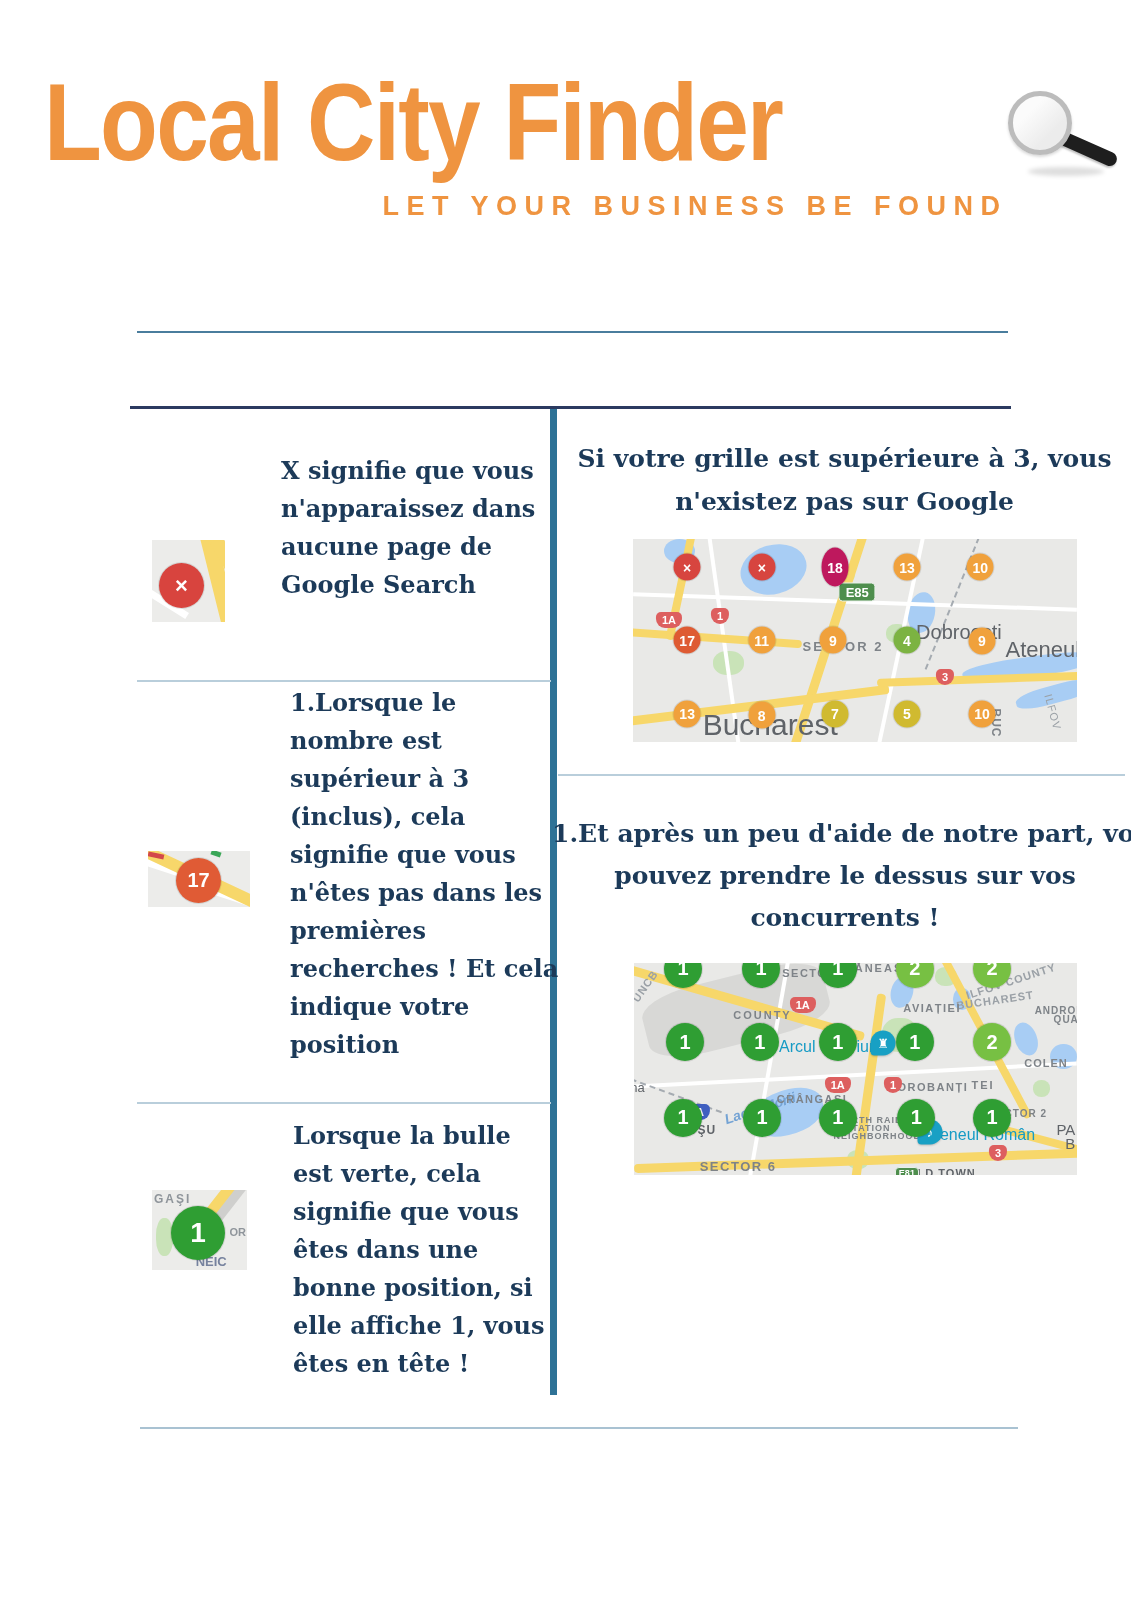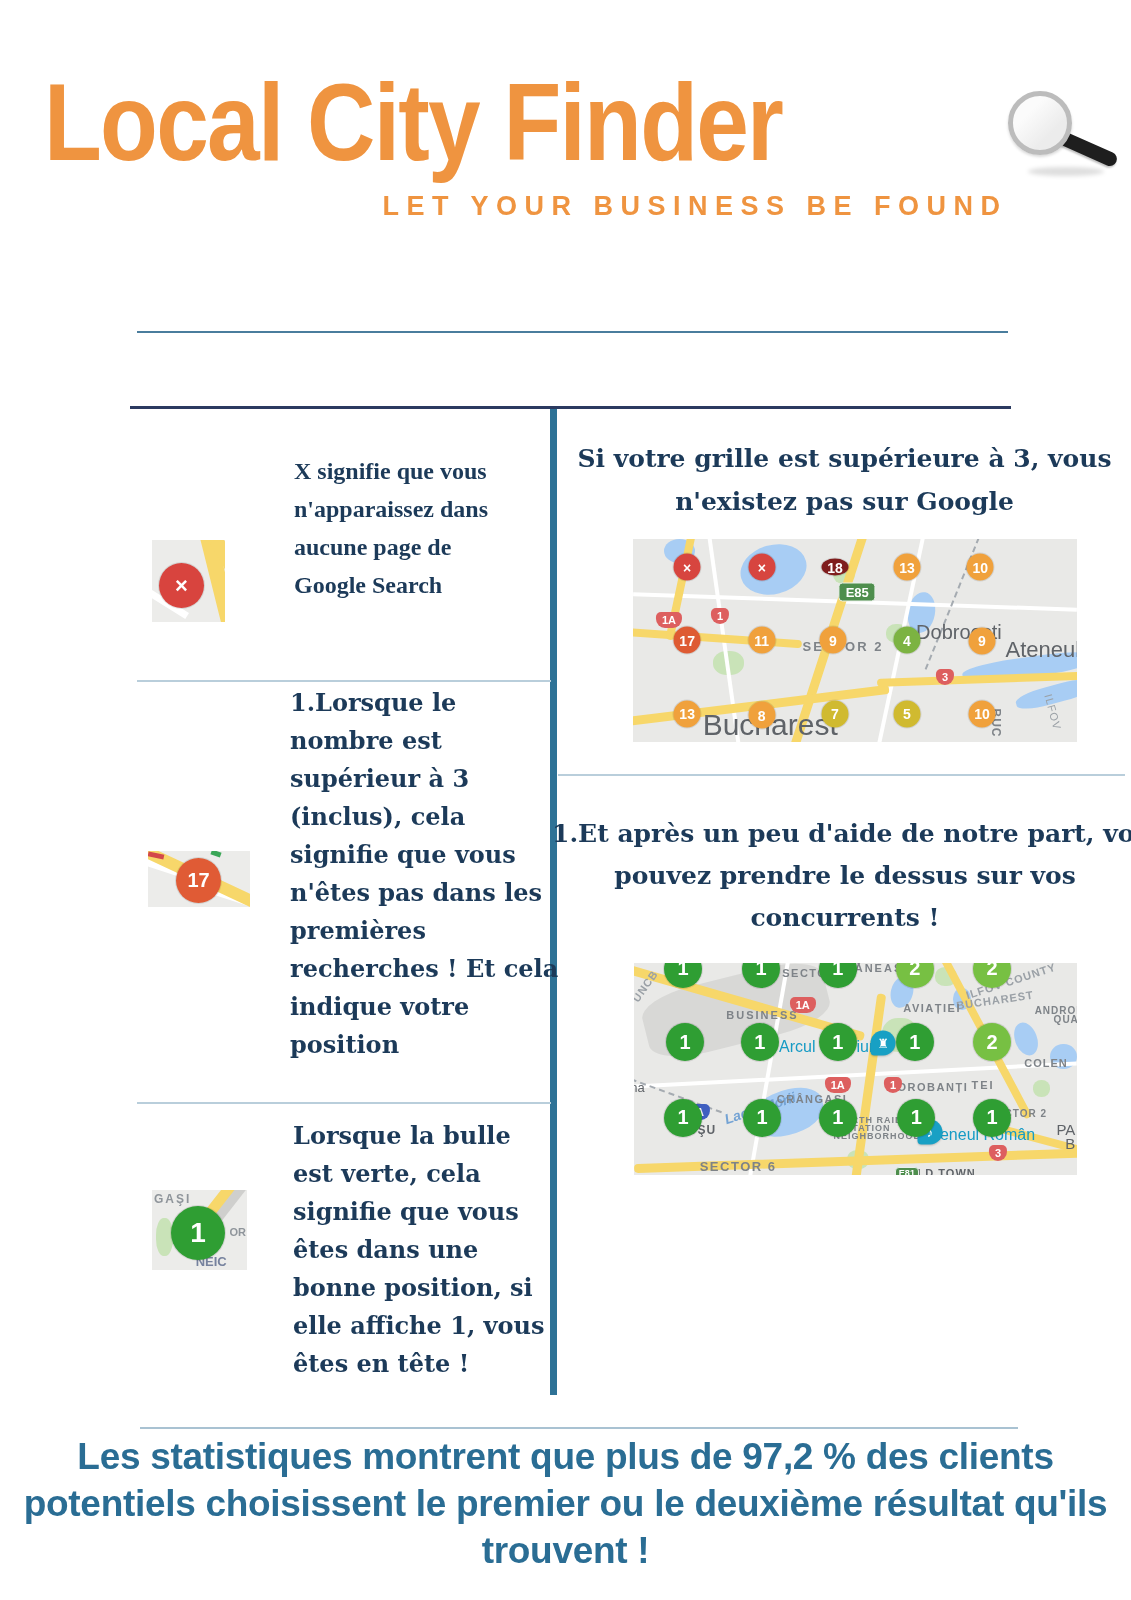--- a/index.html
+++ b/index.html
@@ -89,21 +89,21 @@
   <div class="vdivider"></div>
 
   <div class="tile" id="tile1">
     <div class="yroad" style="right:-2px;top:-8px;width:16px;height:120%;transform:rotate(-14deg);"></div>
     <div class="yroad" style="right:-10px;top:-4px;width:14px;height:60%;transform:rotate(-30deg);"></div>
     <div class="wroad" style="left:-12px;bottom:16px;width:70%;height:7px;transform:rotate(32deg);"></div>
     <div class="bigmk" style="left:7px;top:23px;width:45px;height:45px;background:#D8443E;font-size:22px;">
       <span>×</span>
     </div>
   </div>
-  <div class="bodytext" style="left:294px;top:452px;width:300px;font-family:Liberation Serif, serif;">X signifie que vous
+  <div class="bodytext" style="left:281px;top:452px;width:300px;">X signifie que vous
 n'apparaissez dans
 aucune page de
 Google Search</div>
 
   <div class="hline-light" style="left:137px;top:680px;width:414px;"></div>
 
   <div class="tile" id="tile2">
     <div class="wroad" style="left:-10%;top:22%;width:60%;height:10px;transform:rotate(18deg);"></div>
     <div class="wroad" style="left:40%;top:62%;width:70%;height:12px;transform:rotate(18deg);"></div>
     <div class="yroad" style="left:-15%;top:40%;width:140%;height:12px;transform:rotate(25deg);"></div>
@@ -174,21 +174,21 @@
       <div class="mlb" style="left: 30.9%; top: 91.6%; font-size: 30px; color: rgb(95, 99, 104); font-weight: 400; transform: translate(-50%, -50%) rotate(0deg);">Bucharest</div>
       <div class="mlb" style="left: 65%; top: 96.5%; font-size: 13px; color: rgb(126, 131, 136); font-weight: 600; letter-spacing: 2px; transform: translate(-50%, -50%) rotate(0deg); margin-top: 40px;">SECTOR 3</div>
       <div class="mlb" style="left: 81.8%; top: 90.6%; font-size: 12px; color: rgb(126, 131, 136); font-weight: 600; letter-spacing: 1px; transform: translate(-50%, -50%) rotate(90deg);">BUC</div>
       <div class="mlb" style="left: 94.6%; top: 85.2%; font-size: 11px; color: rgb(154, 160, 166); font-weight: 400; letter-spacing: 1px; transform: translate(-50%, -50%) rotate(75deg);">ILFOV</div>
       <div class="rbdg" style="left: 50.5%; top: 26%;">E85</div>
       <div class="shld" style="left: 8.1%; top: 40%;">1A</div>
       <div class="shld" style="left: 19.6%; top: 38%;">1</div>
       <div class="shld" style="left: 70.3%; top: 68%;">3</div>
       <div class="mk" style="left: 12.2%; top: 13.8%; width: 27px; height: 27px; background: rgb(215, 69, 63); font-size: 14px;">×</div>
       <div class="mk" style="left: 29%; top: 13.8%; width: 27px; height: 27px; background: rgb(215, 69, 63); font-size: 14px;">×</div>
-      <div class="mk" style="left: 45.5%; top: 13.8%; width: 27px; height: 17px; background: #7f1d1d; font-size: 14px;">18</div>
+      <div class="mk" style="left: 45.5%; top: 13.8%; width: 27px; height: 39px; background: #be185d; font-size: 14px;">18</div>
       <div class="mk" style="left: 61.7%; top: 13.8%; width: 27px; height: 27px; background: rgb(240, 161, 60); font-size: 14px;">13</div>
       <div class="mk" style="left: 78.2%; top: 13.8%; width: 27px; height: 27px; background: rgb(240, 161, 60); font-size: 14px;">10</div>
       <div class="mk" style="left: 12.2%; top: 49.8%; width: 27px; height: 27px; background: rgb(222, 91, 51); font-size: 14px;">17</div>
       <div class="mk" style="left: 29%; top: 49.8%; width: 27px; height: 27px; background: rgb(240, 161, 60); font-size: 14px;">11</div>
       <div class="mk" style="left: 45%; top: 49.8%; width: 27px; height: 27px; background: rgb(240, 161, 60); font-size: 14px;">9</div>
       <div class="mk" style="left: 61.7%; top: 49.8%; width: 27px; height: 27px; background: rgb(124, 179, 66); font-size: 14px;">4</div>
       <div class="mk" style="left: 78.6%; top: 50.2%; width: 27px; height: 27px; background: rgb(240, 161, 60); font-size: 14px;">9</div>
       <div class="mk" style="left: 12.2%; top: 86.2%; width: 27px; height: 27px; background: rgb(240, 161, 60); font-size: 14px;">13</div>
       <div class="mk" style="left: 29%; top: 86.7%; width: 27px; height: 27px; background: rgb(240, 161, 60); font-size: 14px;">8</div>
       <div class="mk" style="left: 45.5%; top: 86.2%; width: 27px; height: 27px; background: rgb(208, 186, 48); font-size: 14px;">7</div>
@@ -221,21 +221,21 @@
     <div class="yroad" style="left:52%;top:14%;width:9px;height:90%;transform:rotate(8deg);"></div>
     <div class="yroad" style="left:78%;top:-12%;width:8px;height:90%;transform:rotate(-28deg);"></div>
     <div class="yroad" style="left:0;top:91%;width:105%;height:9px;transform:rotate(-2deg);"></div>
     <div class="yroad" style="left:78%;top:82%;width:30%;height:8px;transform:rotate(15deg);"></div>
     <div class="dashline" style="left:6%;top:30%;height:60%;transform:rotate(-70deg);"></div>
   <div class="mlb" style="left: 2.5%; top: 11%; font-size: 11px; color: rgb(154, 160, 166); font-weight: 600; letter-spacing: 1px; transform: translate(-50%, -50%) rotate(-55deg);">UNCB</div>
       <div class="mlb" style="left: 41%; top: 4.7%; font-size: 11px; color: rgb(126, 131, 136); font-weight: 600; letter-spacing: 1.5px; transform: translate(-50%, -50%) rotate(0deg);">SECTOR 1</div>
       <div class="mlb" style="left: 55.3%; top: 2.4%; font-size: 11px; color: rgb(126, 131, 136); font-weight: 600; letter-spacing: 2px; transform: translate(-50%, -50%) rotate(0deg);">BĂNEASA</div>
       <div class="mlb" style="left: 85%; top: 8.5%; font-size: 11px; color: rgb(154, 160, 166); font-weight: 600; letter-spacing: 1px; transform: translate(-50%, -50%) rotate(-18deg);">ILFOV COUNTY</div>
       <div class="mlb" style="left: 81.5%; top: 17.5%; font-size: 11px; color: rgb(154, 160, 166); font-weight: 600; letter-spacing: 1px; transform: translate(-50%, -50%) rotate(-8deg);">BUCHAREST</div>
-      <div class="mlb" style="left: 29%; top: 24.5%; font-size: 11px; color: rgb(126, 131, 136); font-weight: 600; letter-spacing: 2px; transform: translate(-50%, -50%) rotate(0deg);">BUSINESS</div>
+      <div class="mlb" style="left: 29%; top: 24.5%; font-size: 11px; color: rgb(126, 131, 136); font-weight: 600; letter-spacing: 2px; transform: translate(-50%, -50%) rotate(0deg);">COUNTY</div>
       <div class="mlb" style="left: 67.3%; top: 21.2%; font-size: 11px; color: rgb(126, 131, 136); font-weight: 600; letter-spacing: 1.5px; transform: translate(-50%, -50%) rotate(0deg);">AVIAȚIEI</div>
       <div class="mlb" style="left: 97%; top: 22%; font-size: 10px; color: rgb(126, 131, 136); font-weight: 600; letter-spacing: 1px; transform: translate(-50%, -50%) rotate(0deg);">ANDRONA</div>
       <div class="mlb" style="left: 98.5%; top: 26.5%; font-size: 10px; color: rgb(126, 131, 136); font-weight: 600; letter-spacing: 1px; transform: translate(-50%, -50%) rotate(0deg);">QUAR</div>
       <div class="mlb" style="left: 44.9%; top: 39.6%; font-size: 16px; color: rgb(22, 155, 197); font-weight: 500; transform: translate(-50%, -50%) rotate(0deg);">Arcul de Triumf</div>
       <div class="mlb" style="left: 93%; top: 47.2%; font-size: 11px; color: rgb(126, 131, 136); font-weight: 600; letter-spacing: 1px; transform: translate(-50%, -50%) rotate(0deg);">COLEN</div>
       <div class="mlb" style="left: 66.4%; top: 58.5%; font-size: 11px; color: rgb(126, 131, 136); font-weight: 600; letter-spacing: 1.5px; transform: translate(-50%, -50%) rotate(0deg);">DOROBANȚI</div>
       <div class="mlb" style="left: 78.8%; top: 57.5%; font-size: 11px; color: rgb(126, 131, 136); font-weight: 600; letter-spacing: 2px; transform: translate(-50%, -50%) rotate(0deg);">TEI</div>
       <div class="mlb" style="left: 28.4%; top: 68.4%; font-size: 14px; color: rgb(116, 163, 212); font-weight: 600; font-style: italic; transform: translate(-50%, -50%) rotate(-18deg);">Lacul Morii</div>
       <div class="mlb" style="left: 40.2%; top: 64.2%; font-size: 11px; color: rgb(126, 131, 136); font-weight: 600; letter-spacing: 1.5px; transform: translate(-50%, -50%) rotate(0deg);">CRÂNGAȘI</div>
       <div class="mlb" style="left: 0.8%; top: 58.5%; font-size: 13px; color: rgb(95, 99, 104); font-weight: 400; transform: translate(-50%, -50%) rotate(0deg);">na</div>
@@ -268,19 +268,14 @@
       <div class="mk" style="left: 63.4%; top: 37.3%; width: 38px; height: 38px; background: rgb(47, 158, 51); font-size: 20px;">1</div>
       <div class="mk" style="left: 80.8%; top: 37.3%; width: 38px; height: 38px; background: rgb(119, 192, 67); font-size: 20px;">2</div>
       <div class="mk" style="left: 11.1%; top: 73.1%; width: 38px; height: 38px; background: rgb(47, 158, 51); font-size: 20px;">1</div>
       <div class="mk" style="left: 28.9%; top: 73.1%; width: 38px; height: 38px; background: rgb(47, 158, 51); font-size: 20px;">1</div>
       <div class="mk" style="left: 46%; top: 73.1%; width: 38px; height: 38px; background: rgb(47, 158, 51); font-size: 20px;">1</div>
       <div class="mk" style="left: 63.7%; top: 73.1%; width: 38px; height: 38px; background: rgb(47, 158, 51); font-size: 20px;">1</div>
       <div class="mk" style="left: 80.8%; top: 73.1%; width: 38px; height: 38px; background: rgb(47, 158, 51); font-size: 20px;">1</div>
     </div>
 
   <div class="hline-light" style="left:140px;top:1427px;width:878px;background:#A9C2D2;"></div>
-  <div class="footer-text">
-    <div>Les statistiques montrent que plus de 97,2 % des clients</div>
-    <div>potentiels choisissent le premier ou le deuxième résultat qu'ils</div>
-    <div>trouvent !</div>
-  </div>
 
 </div>
 
 </body></html>

